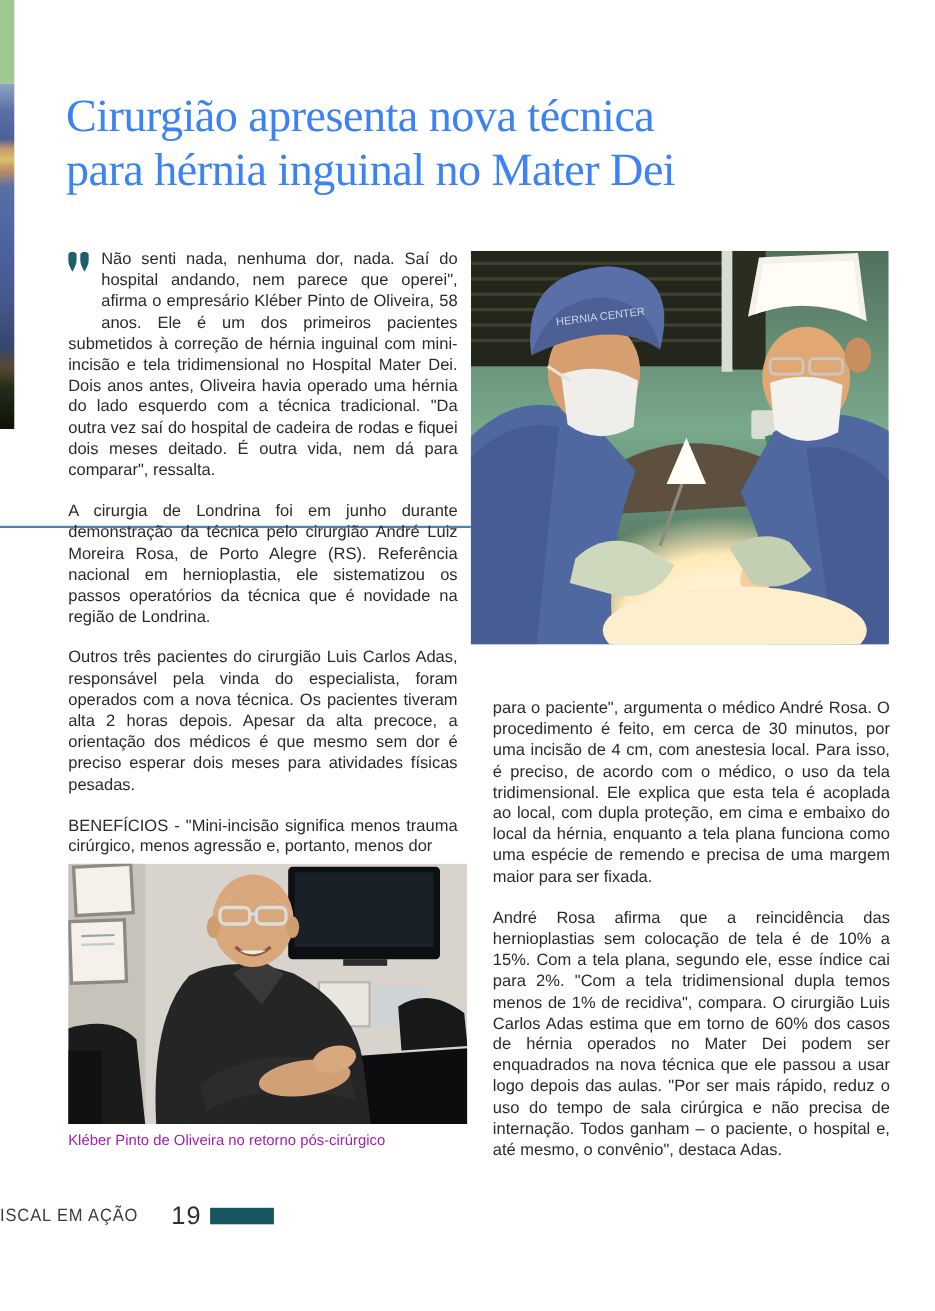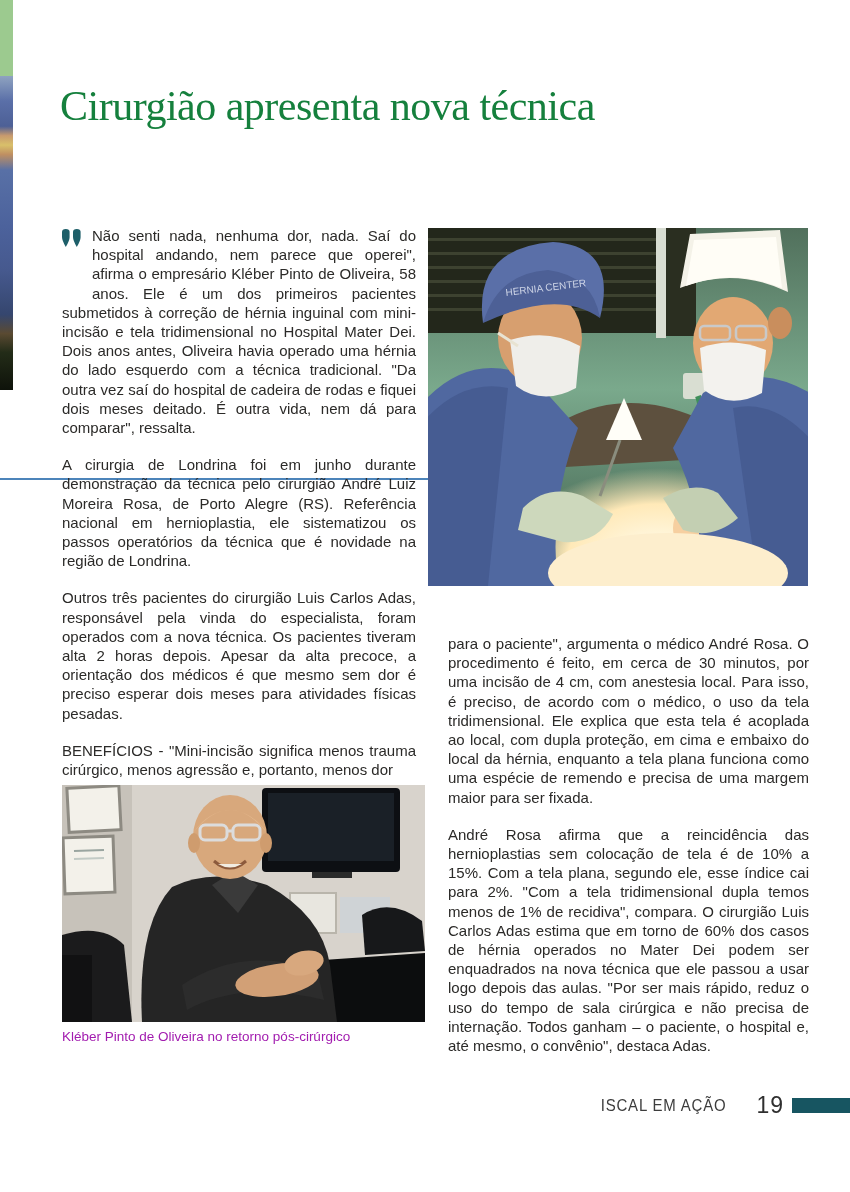--- a/index.html
+++ b/index.html
@@ -14,21 +14,21 @@
   .strip-photo{height:314px;
     background:linear-gradient(180deg,
       #8fa3c0 0%, #5a6fa8 8%, #4d6096 16%, #c89a6e 19%, #d9c06a 22%,
       #bf8f62 25%, #5870a6 30%, #4c629c 48%, #46598e 62%, #35466e 76%,
       #5a4a32 82%, #232c18 88%, #0e120a 100%);
   }
   
   .headline{
     position:absolute;left:60px;top:82px;width:620px;
     font-family:"Liberation Serif", serif;
-    font-size:42px;line-height:49px;color:#15803d;
+    font-size:42px;line-height:49px;color:#3b82f6;
     letter-spacing:-0.5px;font-weight:400;
   }
   
   .col{position:absolute;font-size:15px;line-height:19.2px;text-align:justify;}
   .col-left{left:62px;top:226px;width:354px;}
   .col-right{left:448px;top:634px;width:361px;}
   .col p{margin:0 0 18px 0;}
   .lead-bold{font-weight:normal;}
   
   .quote-float{float:left;width:30px;height:58px;}
@@ -39,41 +39,42 @@
   .photo-surgery{position:absolute;left:428px;top:228px;width:380px;height:358px;overflow:hidden;}
   .photo-kleber{position:absolute;left:62px;top:785px;width:363px;height:237px;overflow:hidden;}
   .photo-surgery svg,.photo-kleber svg{display:block;}
   .caption{
     position:absolute;left:62px;top:1029px;width:380px;
     font-size:13.5px;color:#a21caf;text-align:left;
   }
   
   .footer{
     position:absolute;left:0;right:0;top:1094px;height:22px;
-    display:flex;align-items:center;justify-content:flex-end;
+    display:flex;align-items:center;
   }
   .footer-label{
     font-size:15px;color:#3c3c3c;letter-spacing:0.8px;
     transform:scaleY(1.08);
   }
   .footer-page{
     font-size:23px;color:#2f2f2f;margin-left:30px;letter-spacing:1px;
   }
   .footer-bar{width:58px;height:15px;background:#175561;margin-left:8px;}
 </style>
 </head>
 <body>
 
 <div class="left-strip">
   <div class="strip-green"></div>
   <div class="strip-photo"></div>
 </div>
 
 <div class="headline">
   <div>Cirurgião apresenta nova técnica</div>
+  <div>para hérnia inguinal no Mater Dei</div>
 </div>
 
 <div class="blue-rule"></div>
 
 <div class="col col-left">
   <p>
     <span class="quote-float">
       <svg width="22" height="19" viewBox="0 0 22 19">
         <path d="M0,3 Q0,0 3.8,0 Q7.6,0 7.6,3 L7.6,8 Q7.6,11.5 3.8,18 Q0,11.5 0,8 Z" fill="#1e5f69"></path>
         <path d="M11,3 Q11,0 14.8,0 Q18.6,0 18.6,3 L18.6,8 Q18.6,11.5 14.8,18 Q11,11.5 11,8 Z" fill="#1e5f69"></path>

